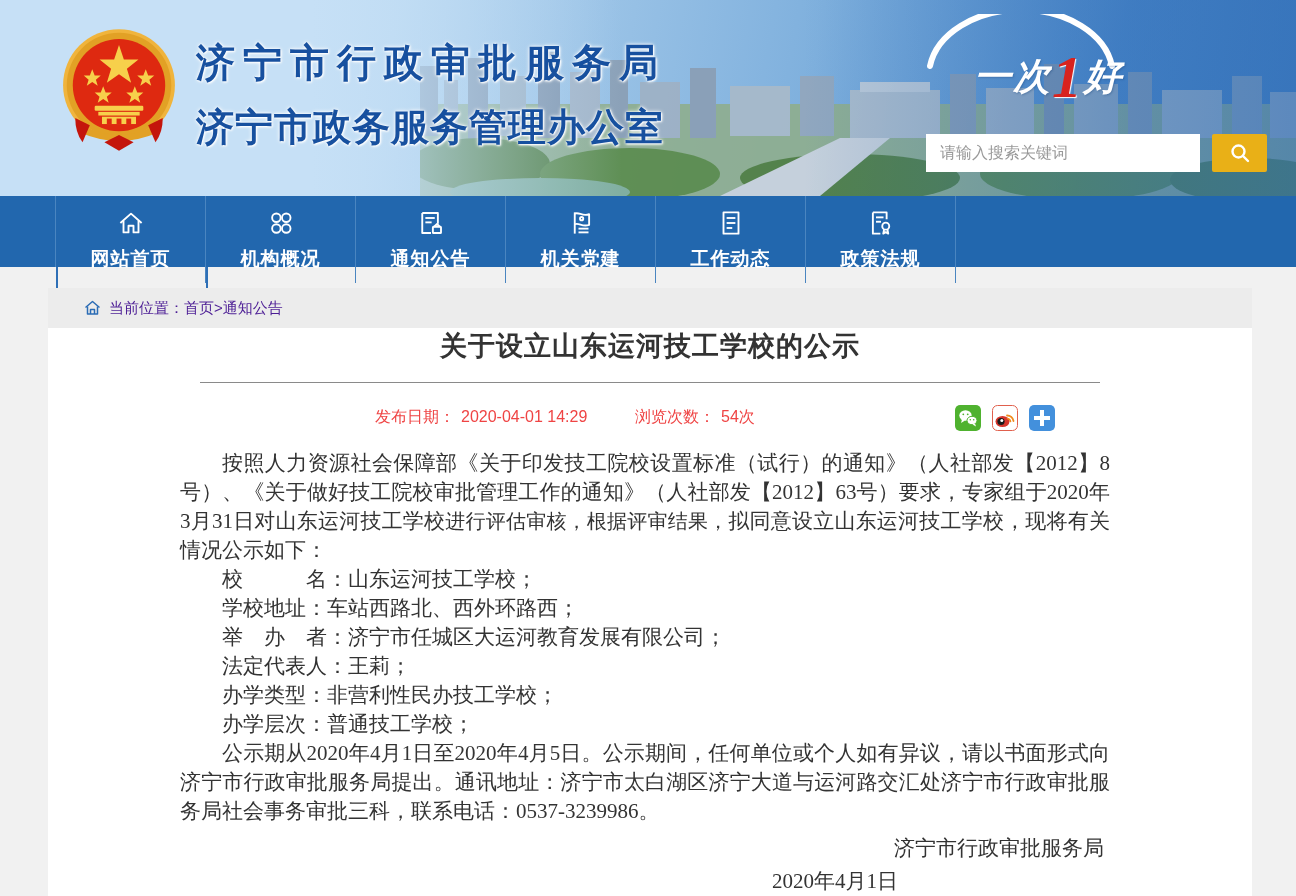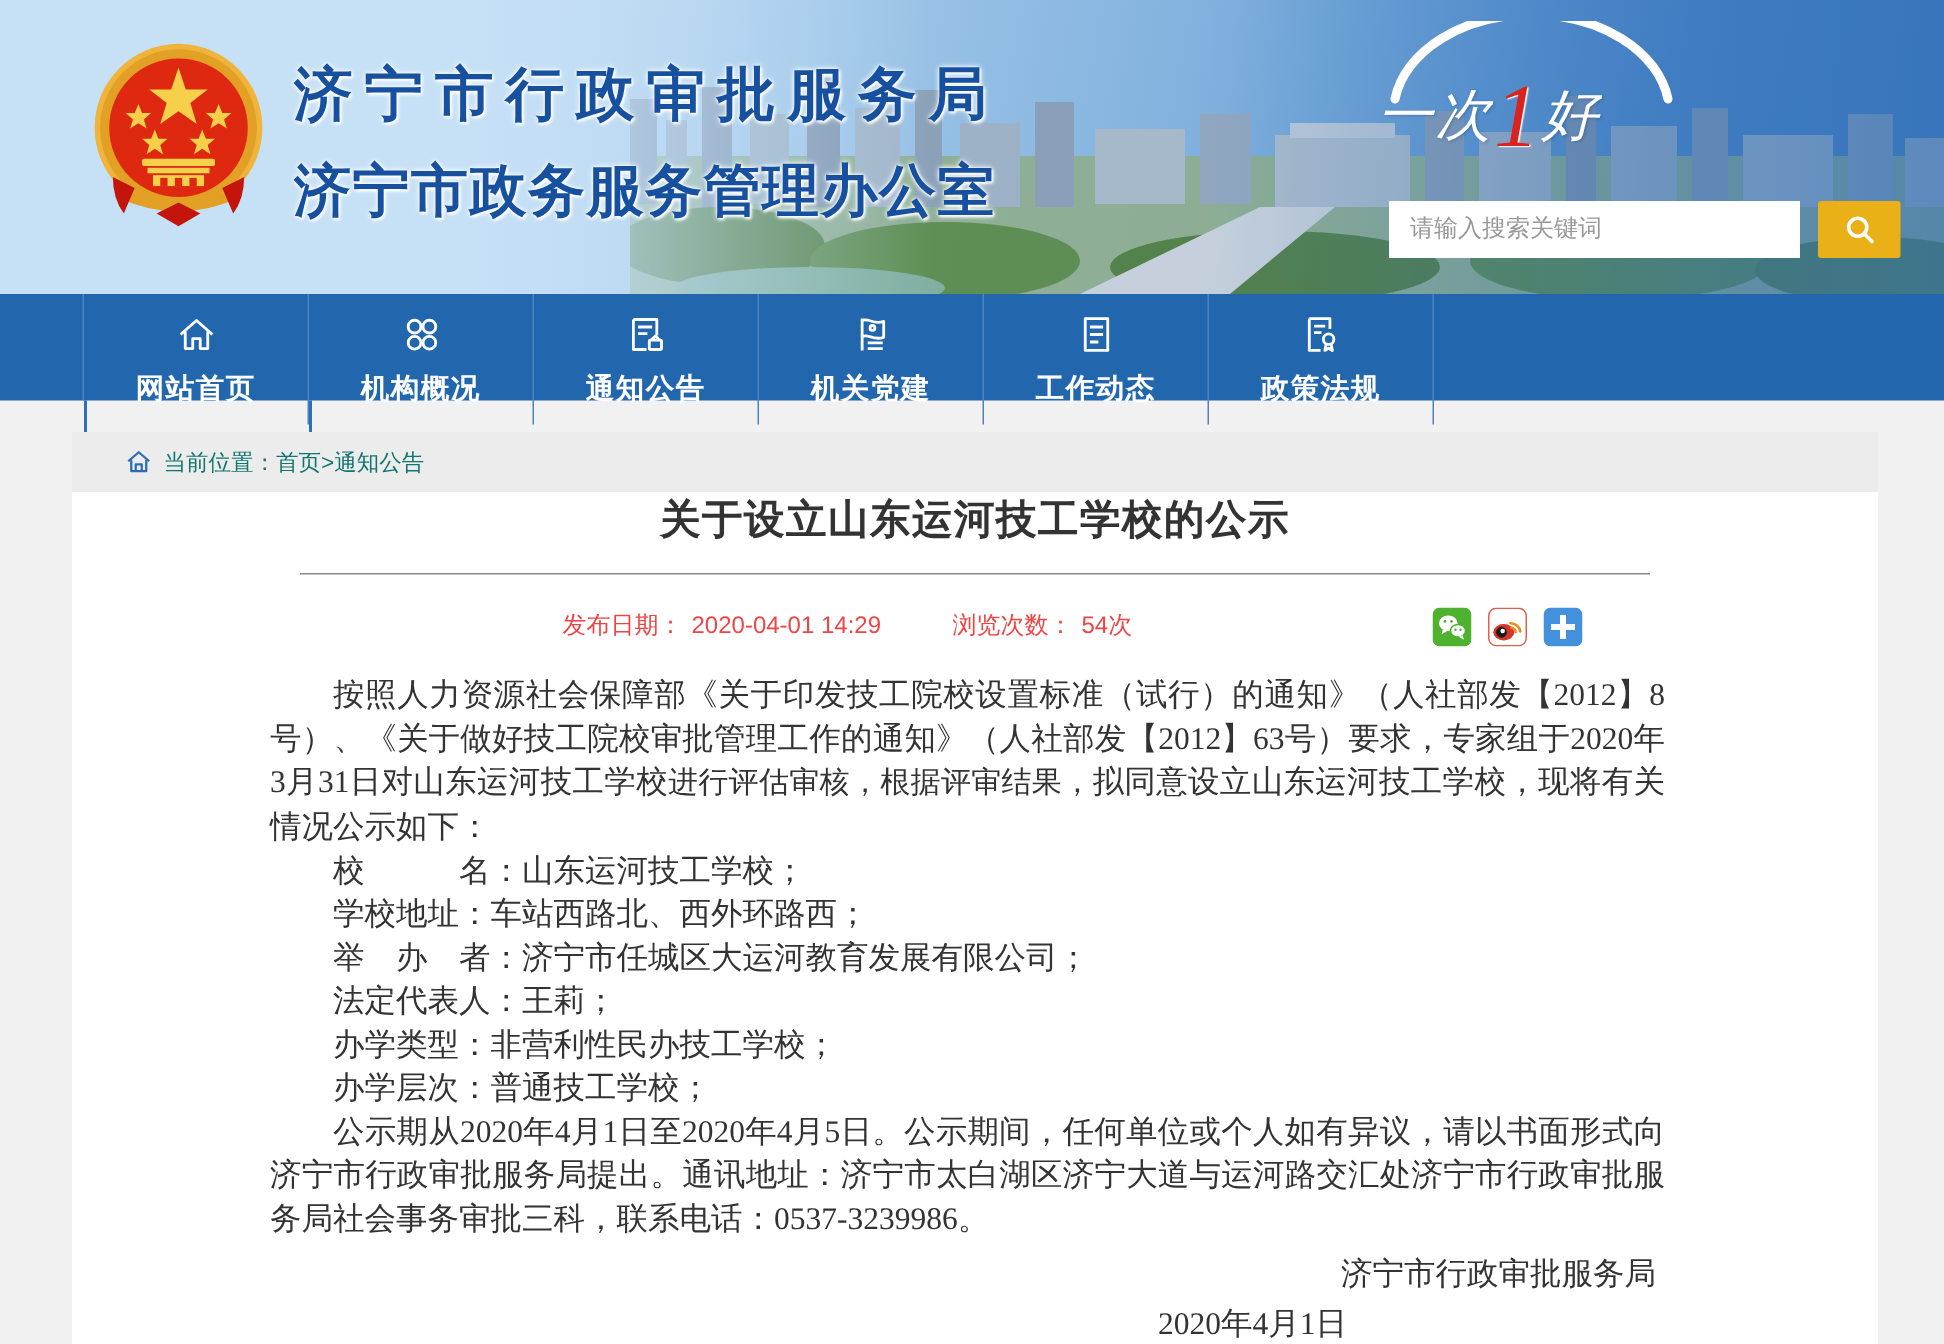--- a/index.html
+++ b/index.html
@@ -15,22 +15,22 @@
     background:linear-gradient(90deg,#c6e0f6 24%,rgba(198,224,246,0) 48%); }
   .header-fadeR { position:absolute; inset:0;
     background:linear-gradient(90deg,rgba(60,120,190,0) 62%,rgba(52,112,184,.45) 88%,rgba(52,112,184,.6) 100%); }
   .emblem { position:absolute; top:28px; left:58px; width:122px; height:124px; }
   .org-titles { position:absolute; top:36px; left:196px; color:#17509f; font-weight:bold;
     text-shadow:0 0 2px #fff,0 0 4px #fff,1px 1px 2px #fff; white-space:nowrap; }
   .org-line1 { font-size:39px; letter-spacing:8px; }
   .org-line2 { font-size:38px; letter-spacing:1px; margin-top:12px; }
   .slogan { position:absolute; top:14px; left:912px; width:215px; height:100px; color:#fff; }
   .slogan svg { position:absolute; top:0; left:0; }
-  .slogan-text { position:absolute; top:38px; left:6px; width:205px; text-align:left;
-    font-weight:normal; font-style:italic; font-size:37px; letter-spacing:2px; white-space:nowrap;
+  .slogan-text { position:absolute; top:38px; left:6px; width:205px; text-align:right;
+    font-weight:bold; font-style:italic; font-size:37px; letter-spacing:2px; white-space:nowrap;
     text-shadow:1px 1px 2px rgba(30,70,120,.35); }
   .slogan-num { color:#d8231f; font-size:60px; font-family:"Liberation Serif",serif;
     font-style:italic; line-height:0; vertical-align:-8px; text-shadow:1px 1px 1px #fff; }
   .search-box { position:absolute; top:134px; left:926px; width:274px; height:38px;
     background:#fff; border:none; padding:0 14px; font-size:16px; color:#333; }
   .search-box::placeholder { color:#999; }
   .search-btn { position:absolute; top:134px; left:1212px; width:55px; height:38px;
     background:#e9b017; border:none; border-radius:2px; cursor:pointer;
     display:flex; align-items:center; justify-content:center; }
 
@@ -40,21 +40,21 @@
   .nav-item { width:150px; height:87px; border-right:1px solid #4a85c0; color:#fff;
     display:flex; flex-direction:column; align-items:center; overflow:hidden; cursor:pointer; }
   .nav-item .nicon { margin-top:11px; height:32px; }
   .nav-item .nlabel { font-size:19px; font-weight:bold; margin-top:3px; transform:translateY(4px);
     letter-spacing:1px; white-space:nowrap; }
   .nav-desc { position:absolute; top:267px; width:2px; height:21px; background:#2e6fb6; }
 
   
   .panel { position:absolute; top:288px; left:48px; width:1204px; height:608px; background:#fff; }
   .breadcrumb { height:40px; background:#ececec; display:flex; align-items:center;
-    padding-left:36px; font-size:15px; color:#0f766e; }
+    padding-left:36px; font-size:15px; color:#4c1d95; }
   .breadcrumb .bc-icon { margin-right:8px; display:flex; }
   .bc-path { cursor:pointer; }
 
   
   .article-title { text-align:center; font-size:27px; font-weight:bold;
     color:#333; letter-spacing:1px; }
   .title-rule { width:900px; height:1px; background:#8a8a8a; margin:18px auto 0; }
   .meta-row { position:relative; height:28px; margin-top:24px; font-size:16px; color:#ef4444; }
   .meta-date { position:absolute; left:327px; }
   .meta-views { position:absolute; left:587px; }

